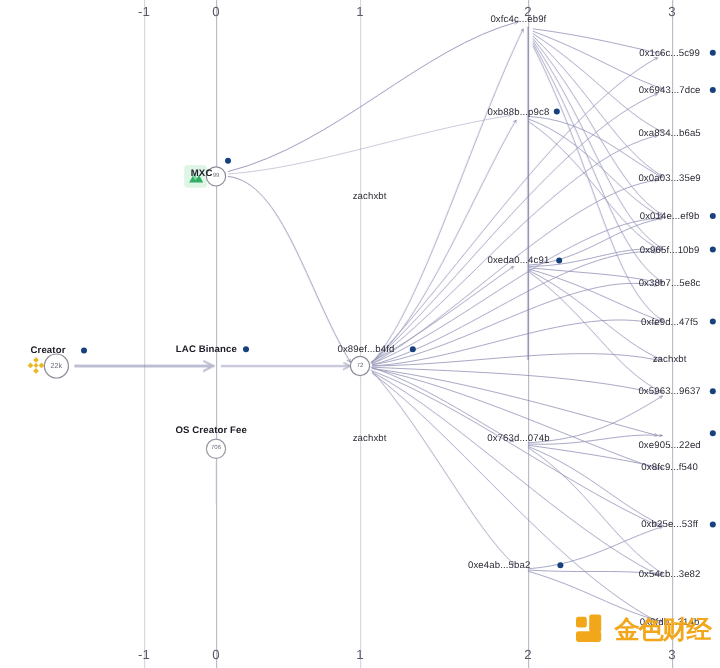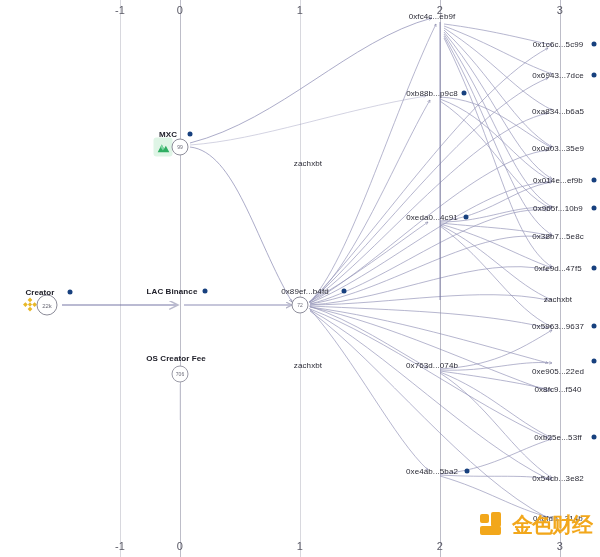--- a/index.html
+++ b/index.html
@@ -160,21 +160,21 @@
 
   <div class="badge mxc" style="left:163px;top:147px">
     <svg width="14" height="12" viewBox="0 0 24 20" aria-hidden="true">
       <path d="M2 18 L9 5 L13 12 L16 7 L22 18 Z" fill="#2fae62"></path>
       <path d="M9 5 L13 12 L11 15 L6.5 9 Z" fill="#7fd6a4"></path>
     </svg>
   </div>
   <div class="node" style="left:180px;top:147px">
     <div class="ring sig">99</div>
   </div>
-  <div class="nlabel" style="left:168px;top:134px">MXC</div>
+  <div class="nlabel" style="left:168px;top:144px">MXC</div>
   <div class="dot" style="left:190px;top:134px"></div>
 
   <div class="node" style="left:180px;top:305px">
     <div class="ring" style="border:none;background:transparent"></div>
   </div>
   <div class="nlabel" style="left:172px;top:291px">LAC Binance</div>
   <div class="dot" style="left:205px;top:291px"></div>
 
   <div class="node" style="left:180px;top:374px">
     <div class="ring">706</div>
@@ -189,21 +189,21 @@
 
   <div class="nlabel plain" style="left:308px;top:163px">zachxbt</div>
   <div class="nlabel plain" style="left:308px;top:365px">zachxbt</div>
 
   <div class="nlabel plain" style="left:432px;top:16px">0xfc4c...eb9f</div>
   <div class="nlabel plain" style="left:432px;top:93px">0xb88b...p9c8</div>
   <div class="dot" style="left:464px;top:93px"></div>
   <div class="nlabel plain" style="left:432px;top:217px">0xeda0...4c91</div>
   <div class="dot" style="left:466px;top:217px"></div>
   <div class="nlabel plain" style="left:432px;top:365px">0x763d...074b</div>
-  <div class="nlabel plain" style="left:432px;top:471px">0xe4ab...5ba2</div>
+  <div class="nlabel plain" style="left:416px;top:471px">0xe4ab...5ba2</div>
   <div class="dot" style="left:467px;top:471px"></div>
 
   <div class="nlabel plain" style="left:558px;top:44px">0x1c6c...5c99</div>
   <div class="dot" style="left:594px;top:44px"></div>
 
   <div class="nlabel plain" style="left:558px;top:75px">0x6943...7dce</div>
   <div class="dot" style="left:594px;top:75px"></div>
 
   <div class="nlabel plain" style="left:558px;top:111px">0xa834...b6a5</div>
   <div class="nlabel plain" style="left:558px;top:148px">0x0a03...35e9</div>

